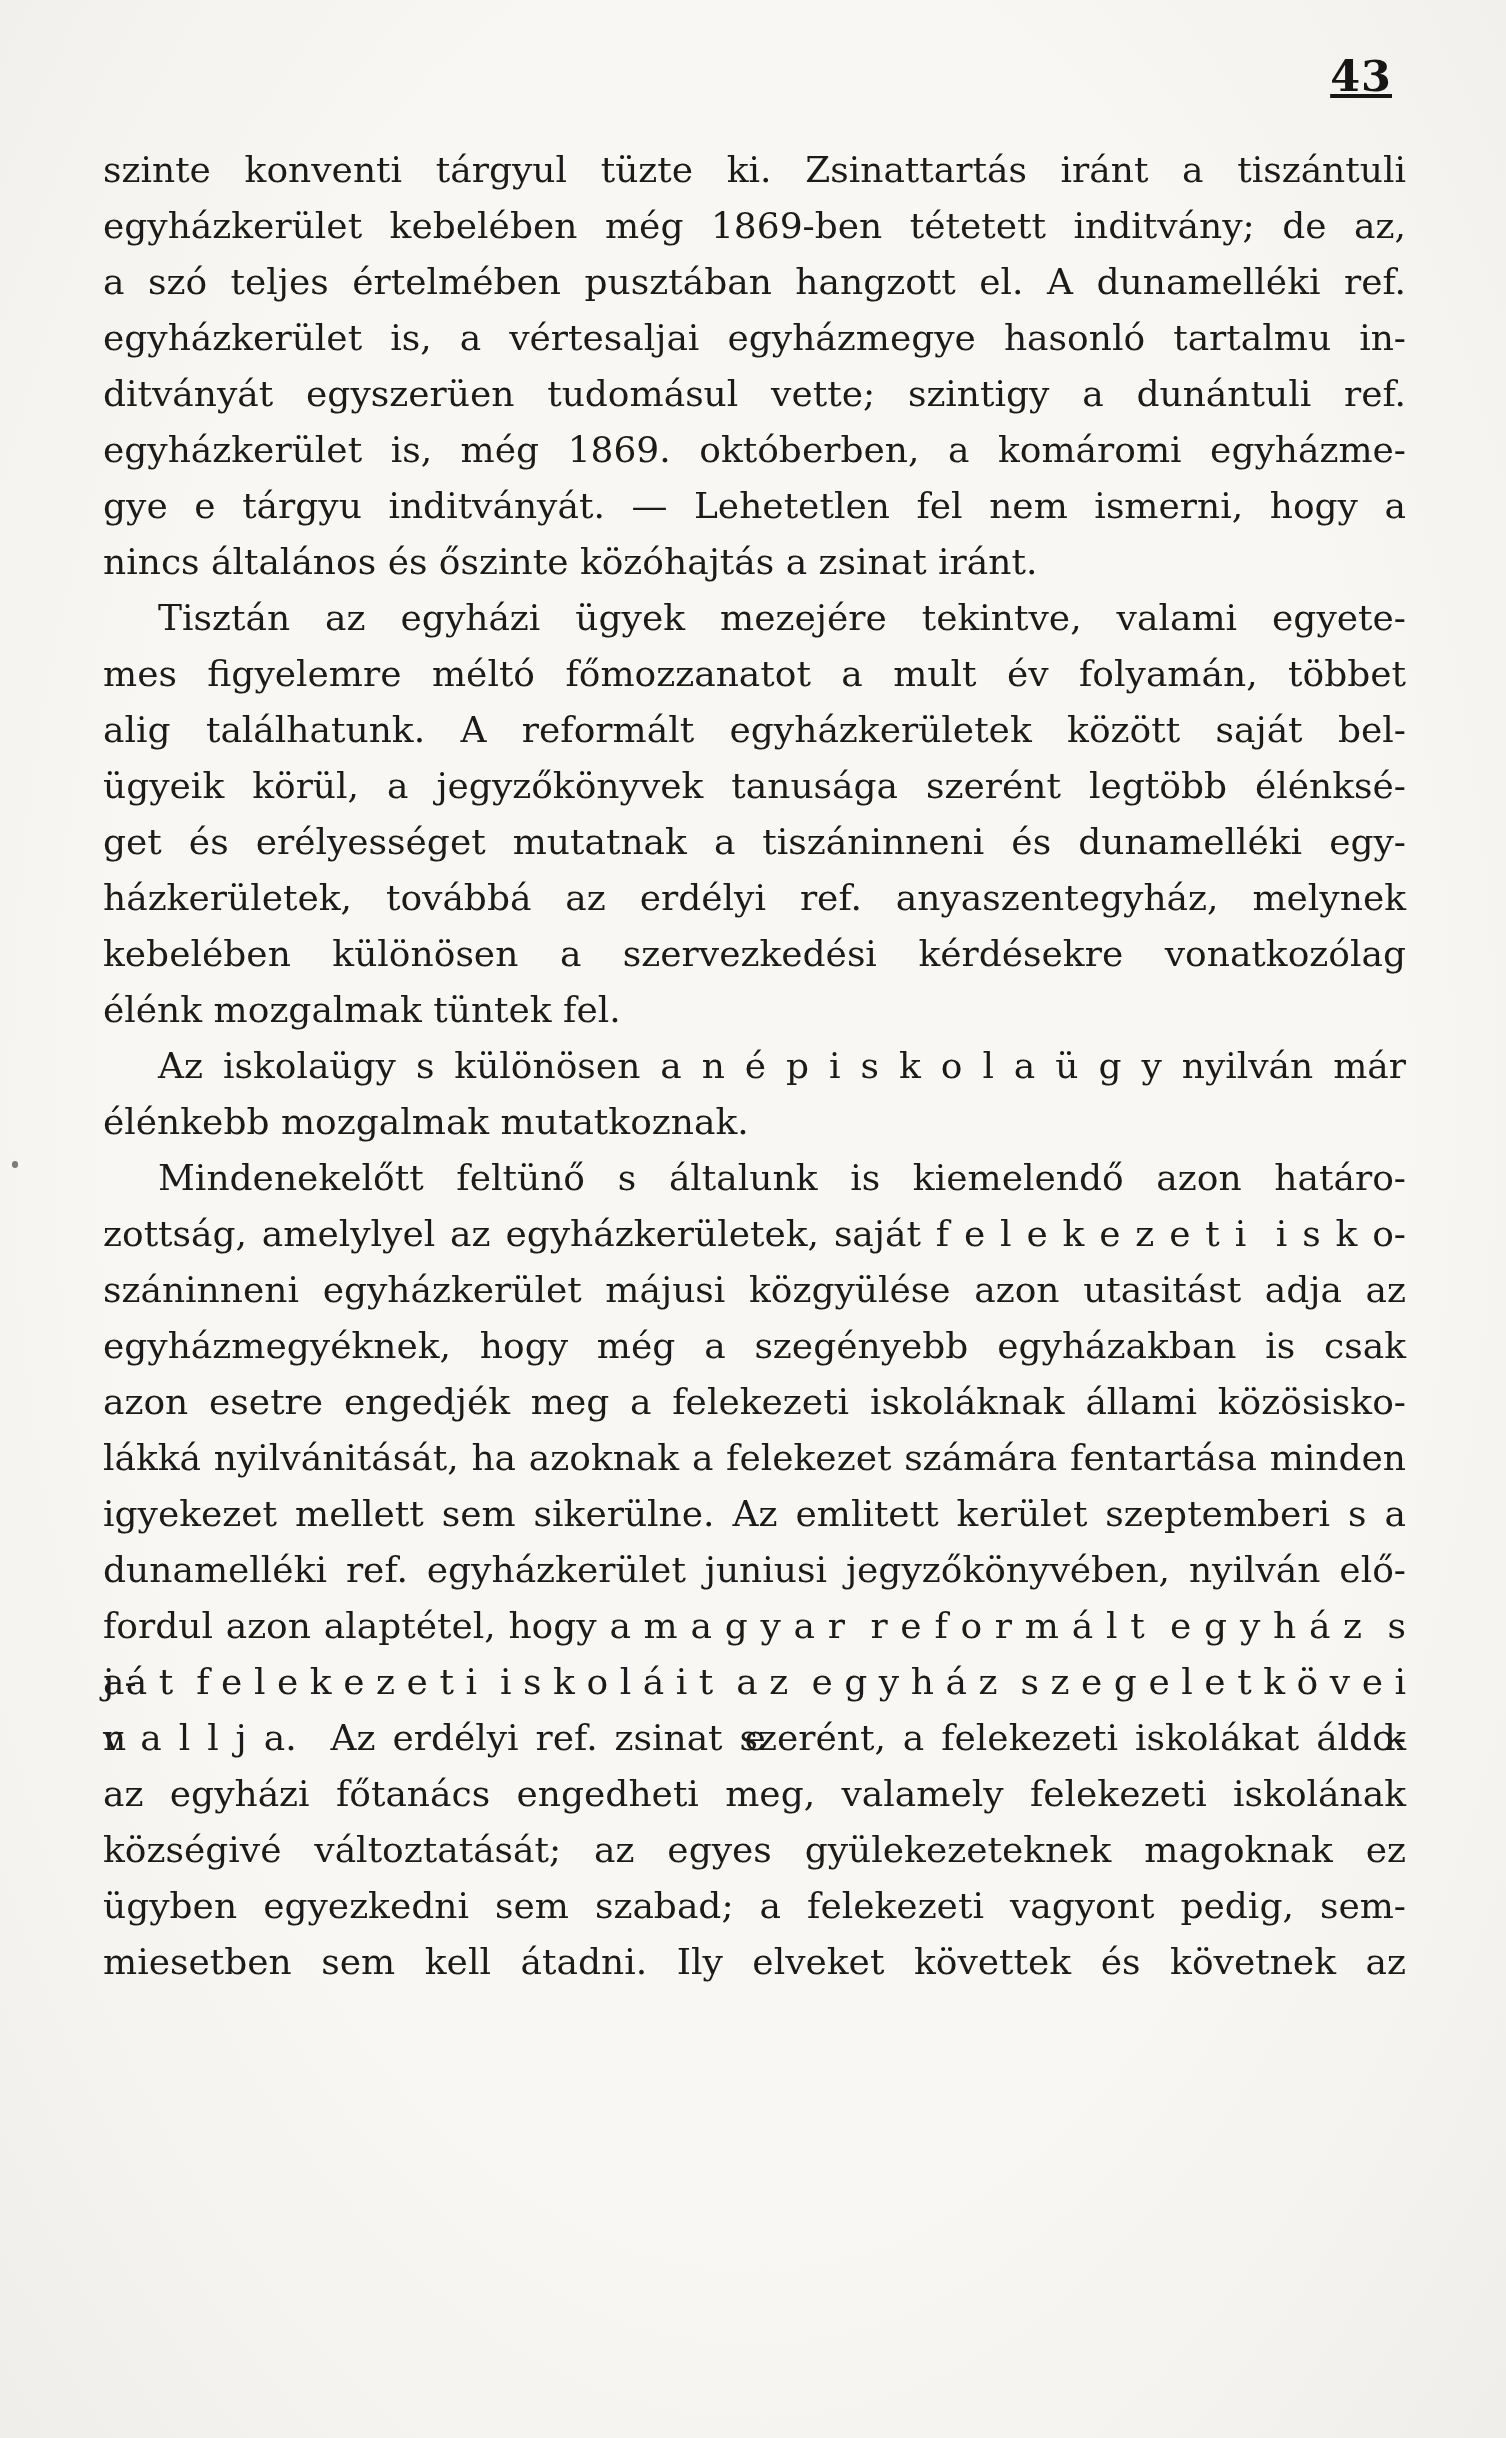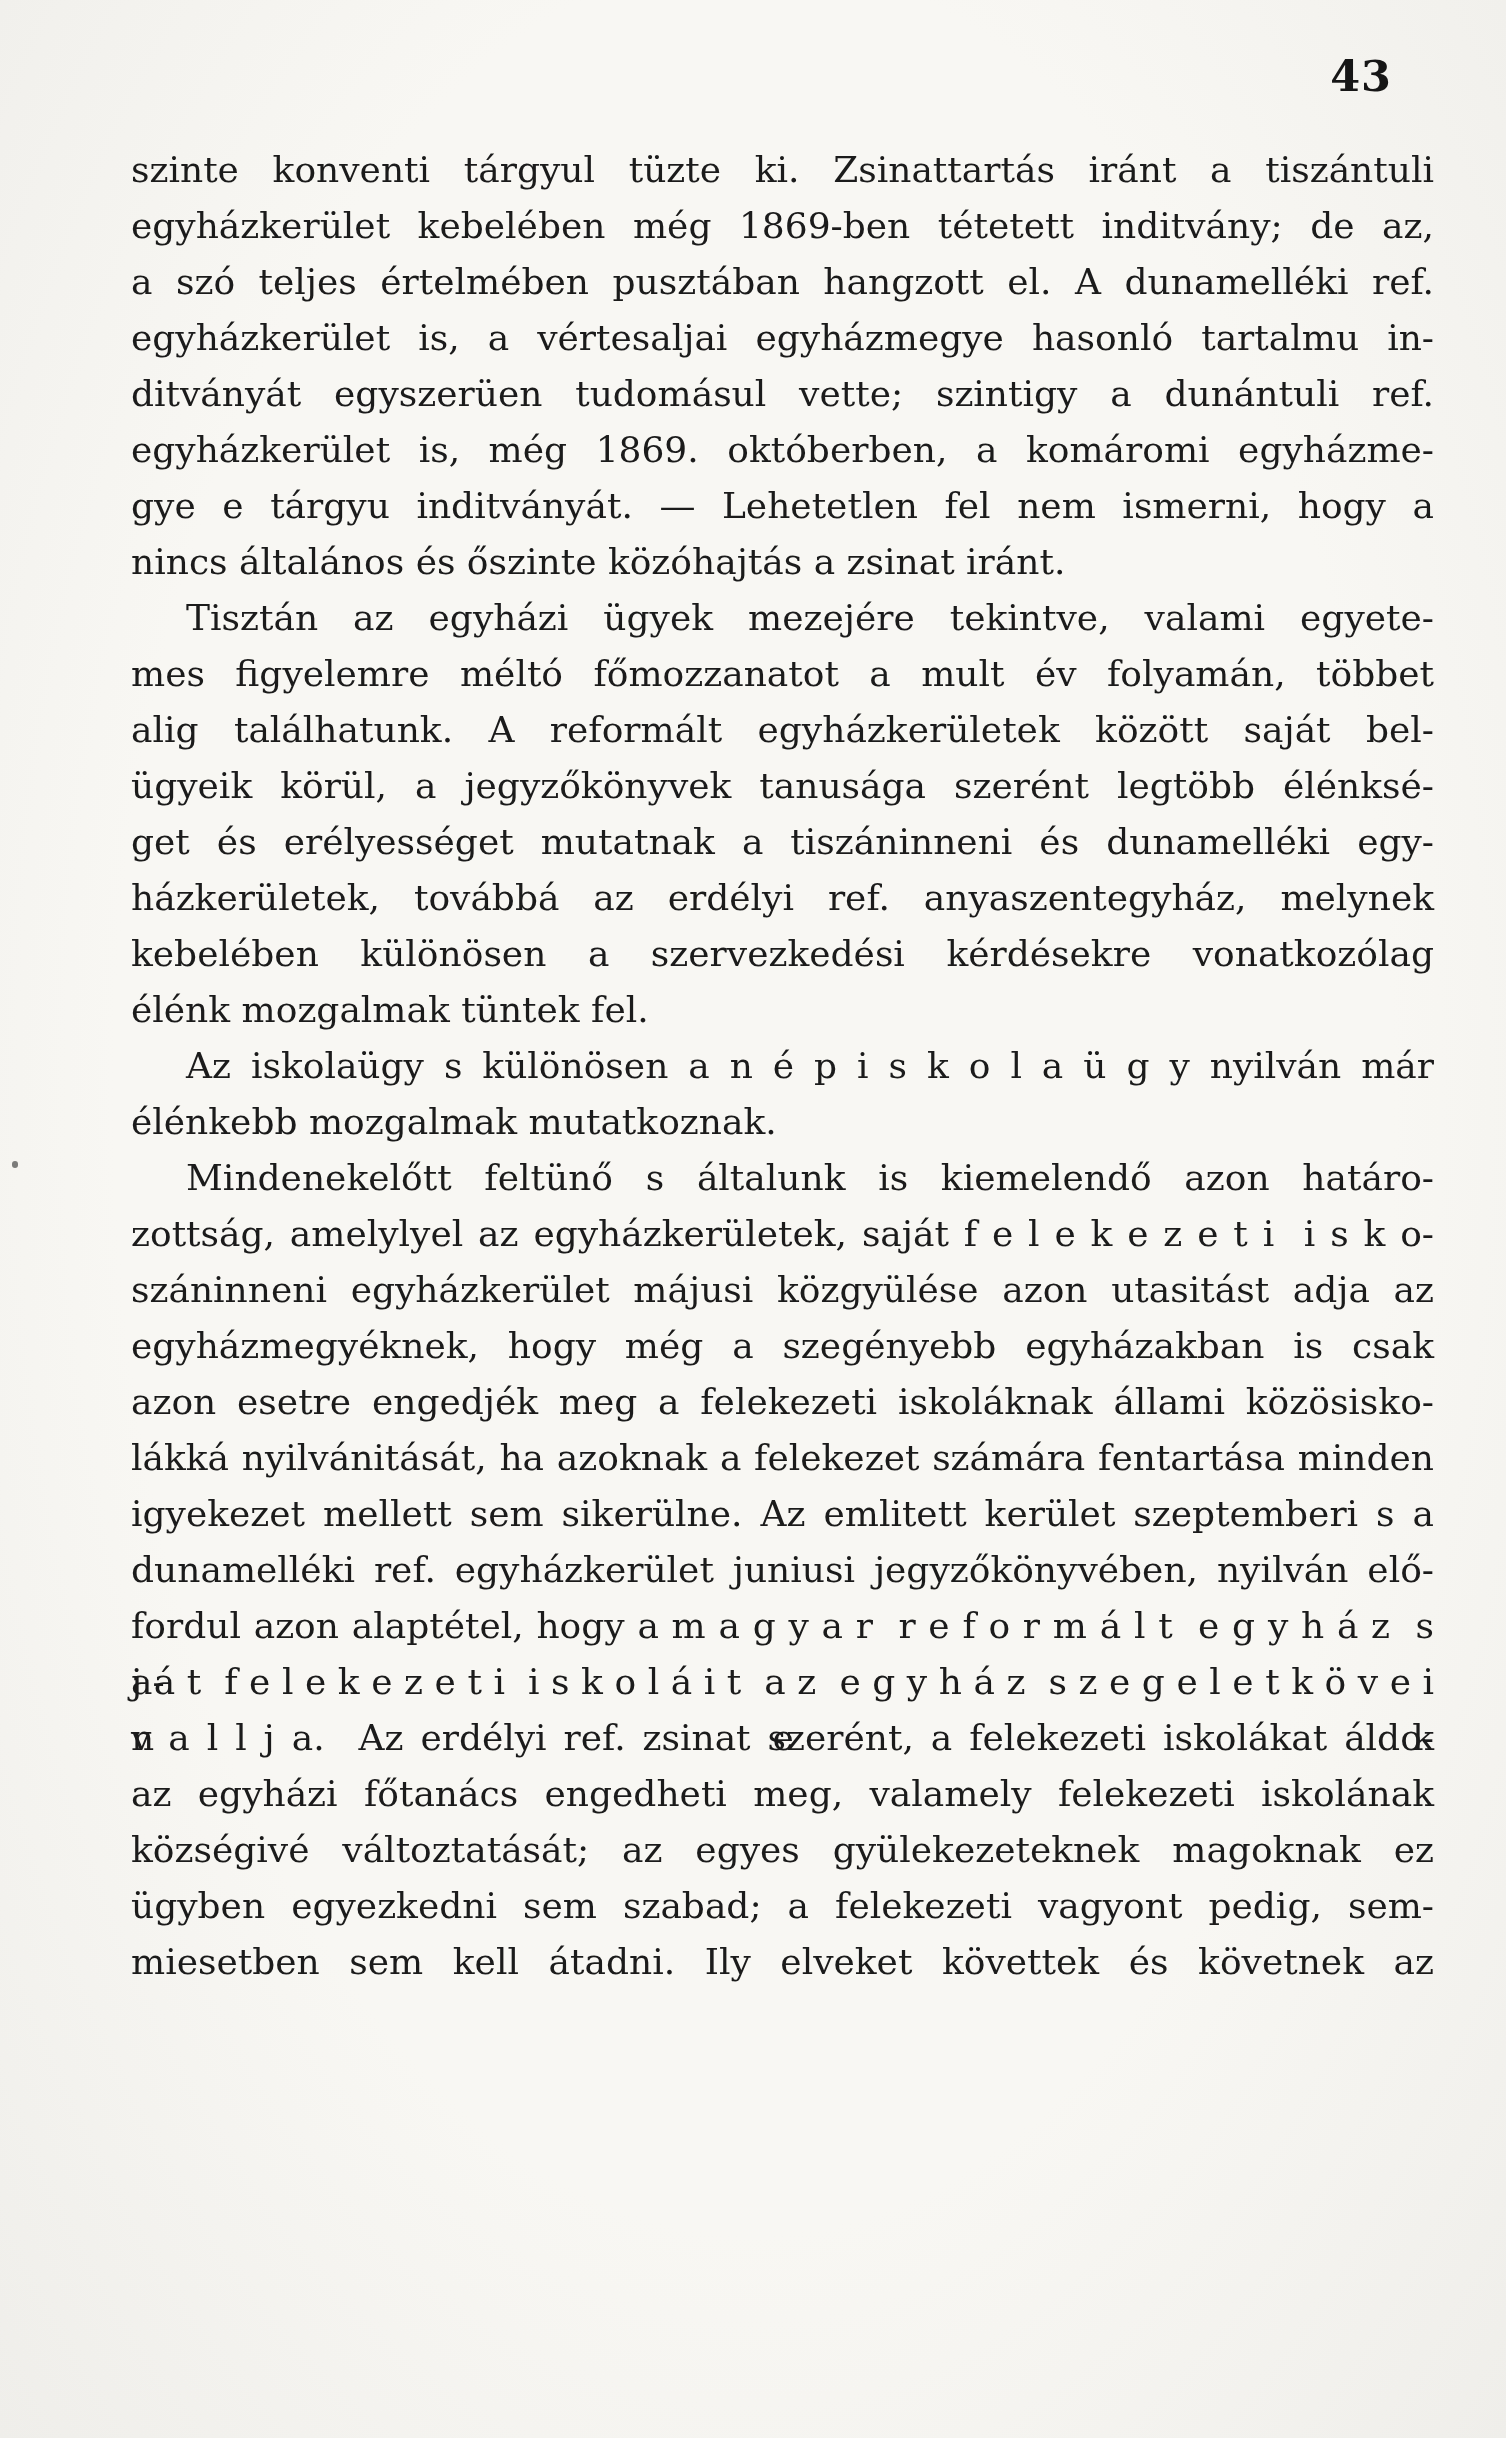--- a/index.html
+++ b/index.html
@@ -20,27 +20,27 @@
     box-sizing: border-box;
   }
   .page-number {
     position: absolute;
     top: 51px;
     right: 115px;
     font-size: 43px;
     font-weight: bold;
     letter-spacing: 1px;
     color: #161616;
+    text-decoration: underline;
   }
   .text-block {
     position: absolute;
     left: 103px;
     top: 142px;
     width: 1303px;
-    margin-left: 28px;
   }
   .line {
     font-size: 36px;
     line-height: 56px;
     height: 56px;
     text-align: justify;
     text-align-last: justify;
     color: #1b1b1b;
   }
   .line.para-end {

